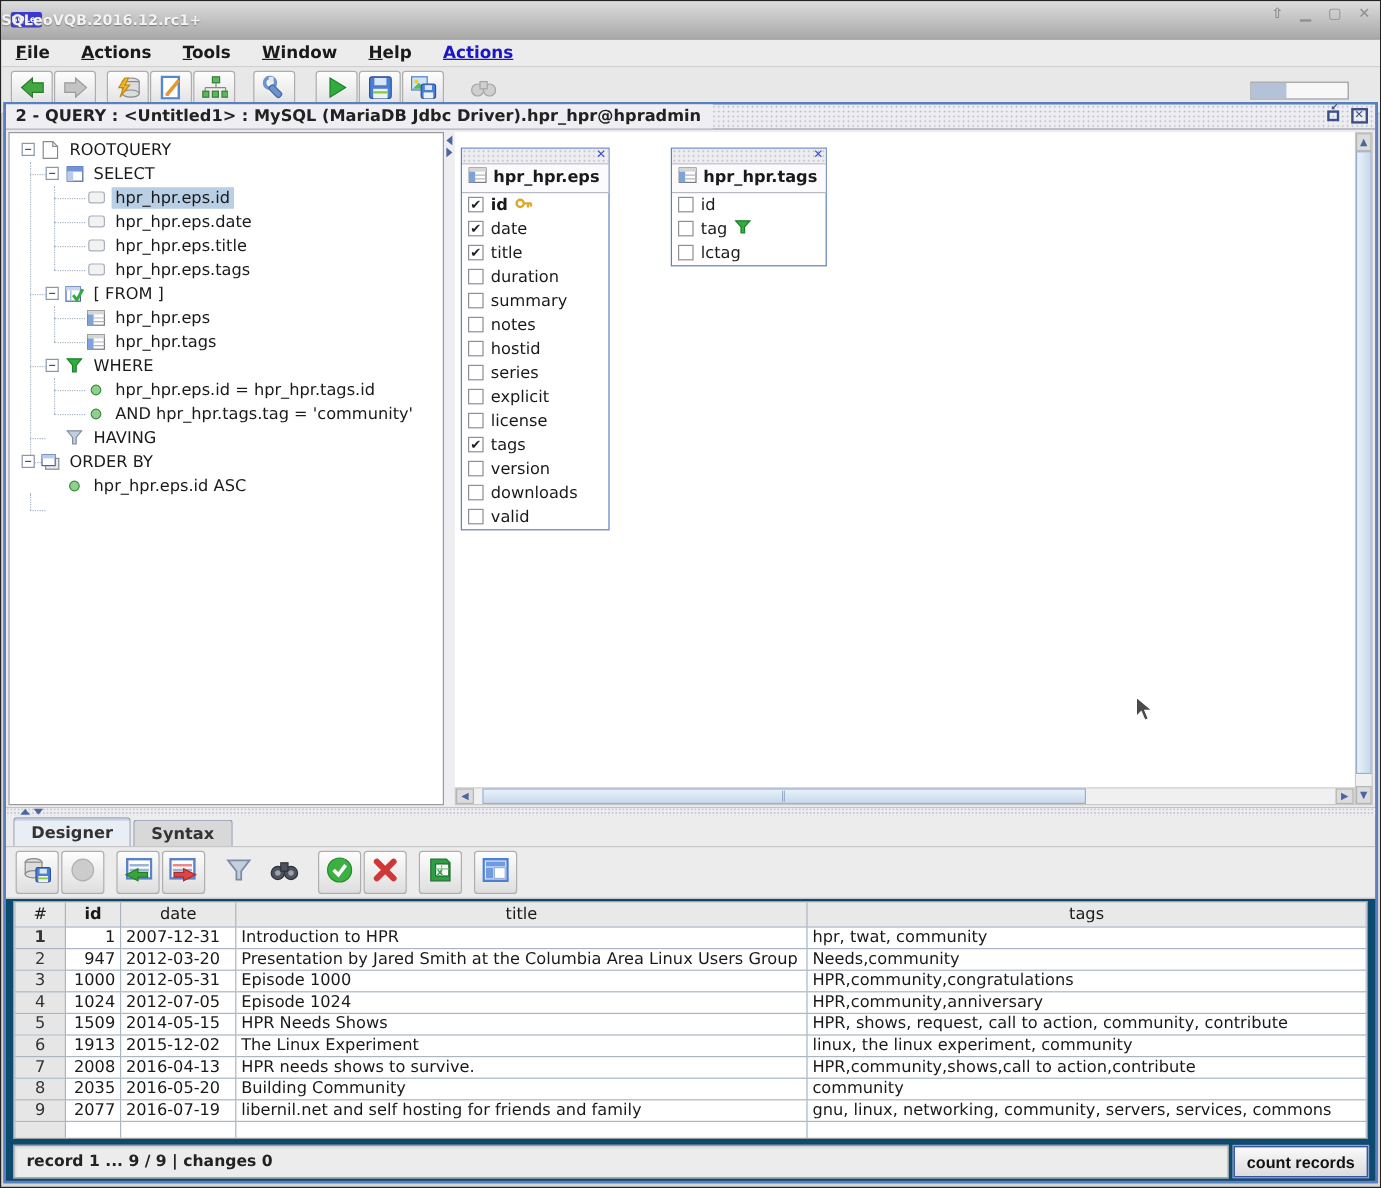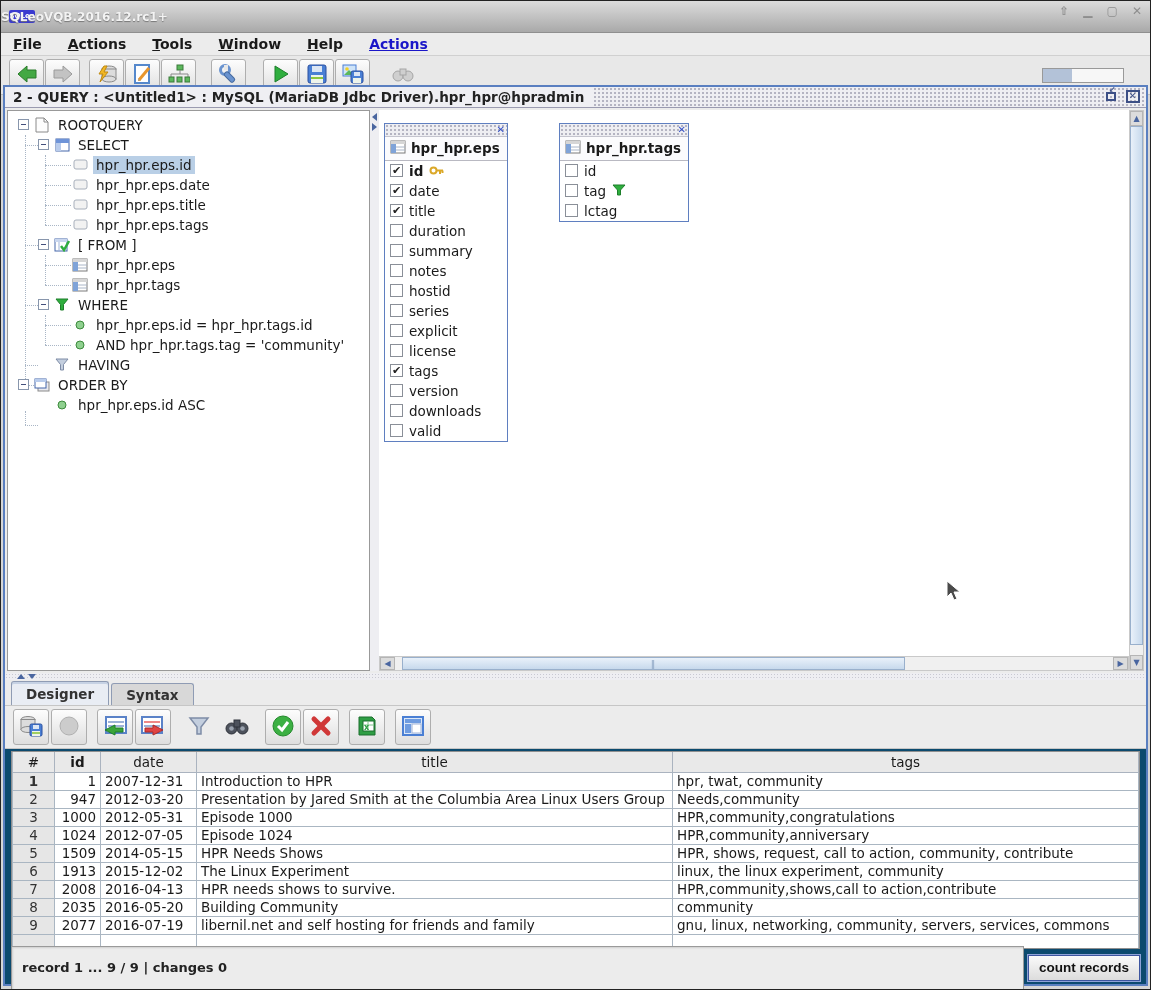--- a/index.html
+++ b/index.html
@@ -101,21 +101,21 @@
   table.grid { border-collapse:collapse; width:100%; table-layout:fixed; font-size:13.5px; }
   .grid th { height:20px; background:#e9e9e9; font-weight:normal; border:1px solid #aab3bf; border-top:none; text-align:center; }
   .grid th.sorted { font-weight:bold; }
   .grid td { height:18px; border:1px solid #aab6c2; padding:0 4px; white-space:nowrap; overflow:hidden; background:#fff; }
   .grid td.rownum { background:#e6e6e6; text-align:center; color:#333; }
   .grid tr.current td.rownum { font-weight:bold; }
   .grid td.num { text-align:right; }
 
   
   .statusrow { height:32px; display:flex; align-items:center; padding:0 6px; gap:4px; margin-top:3px; }
-  .status-panel { flex:1; height:44px; border:1px solid #9a9a9a; box-shadow:inset 1px 1px 2px #cfcfcf; background:#ececec; display:flex; align-items:center; padding-left:10px; font-weight:bold; color:#222; }
+  .status-panel { flex:1; height:28px; border:1px solid #9a9a9a; box-shadow:inset 1px 1px 2px #cfcfcf; background:#ececec; display:flex; align-items:center; padding-left:10px; font-weight:bold; color:#222; }
   .count-btn { height:26px; padding:0 10px; font-weight:bold; font-size:13.5px; background:linear-gradient(#fafafa,#dcdcdc); border:1px solid #3d55a0; box-shadow:0 0 0 1px #8ea2d8; color:#111; }
 
   .cursor { position:absolute; pointer-events:none; }
 </style>
 </head>
 <body>
 
 <div class="app">
 
   <div class="titlebar">

